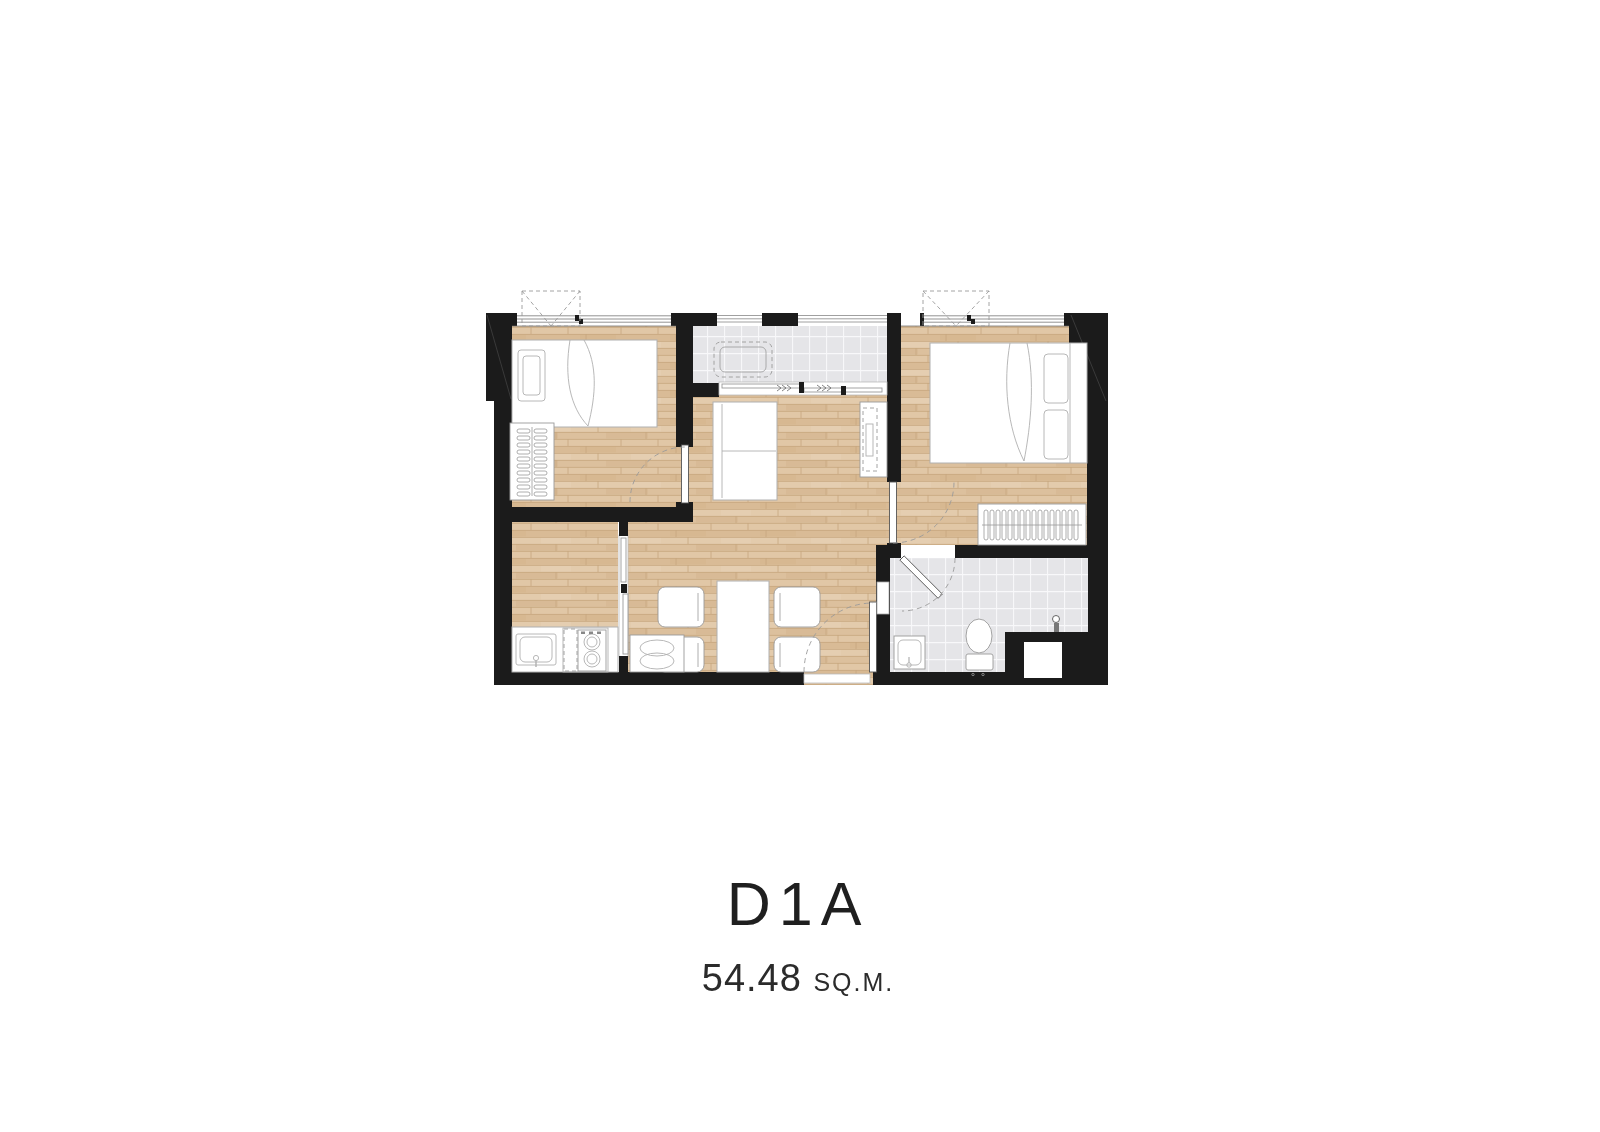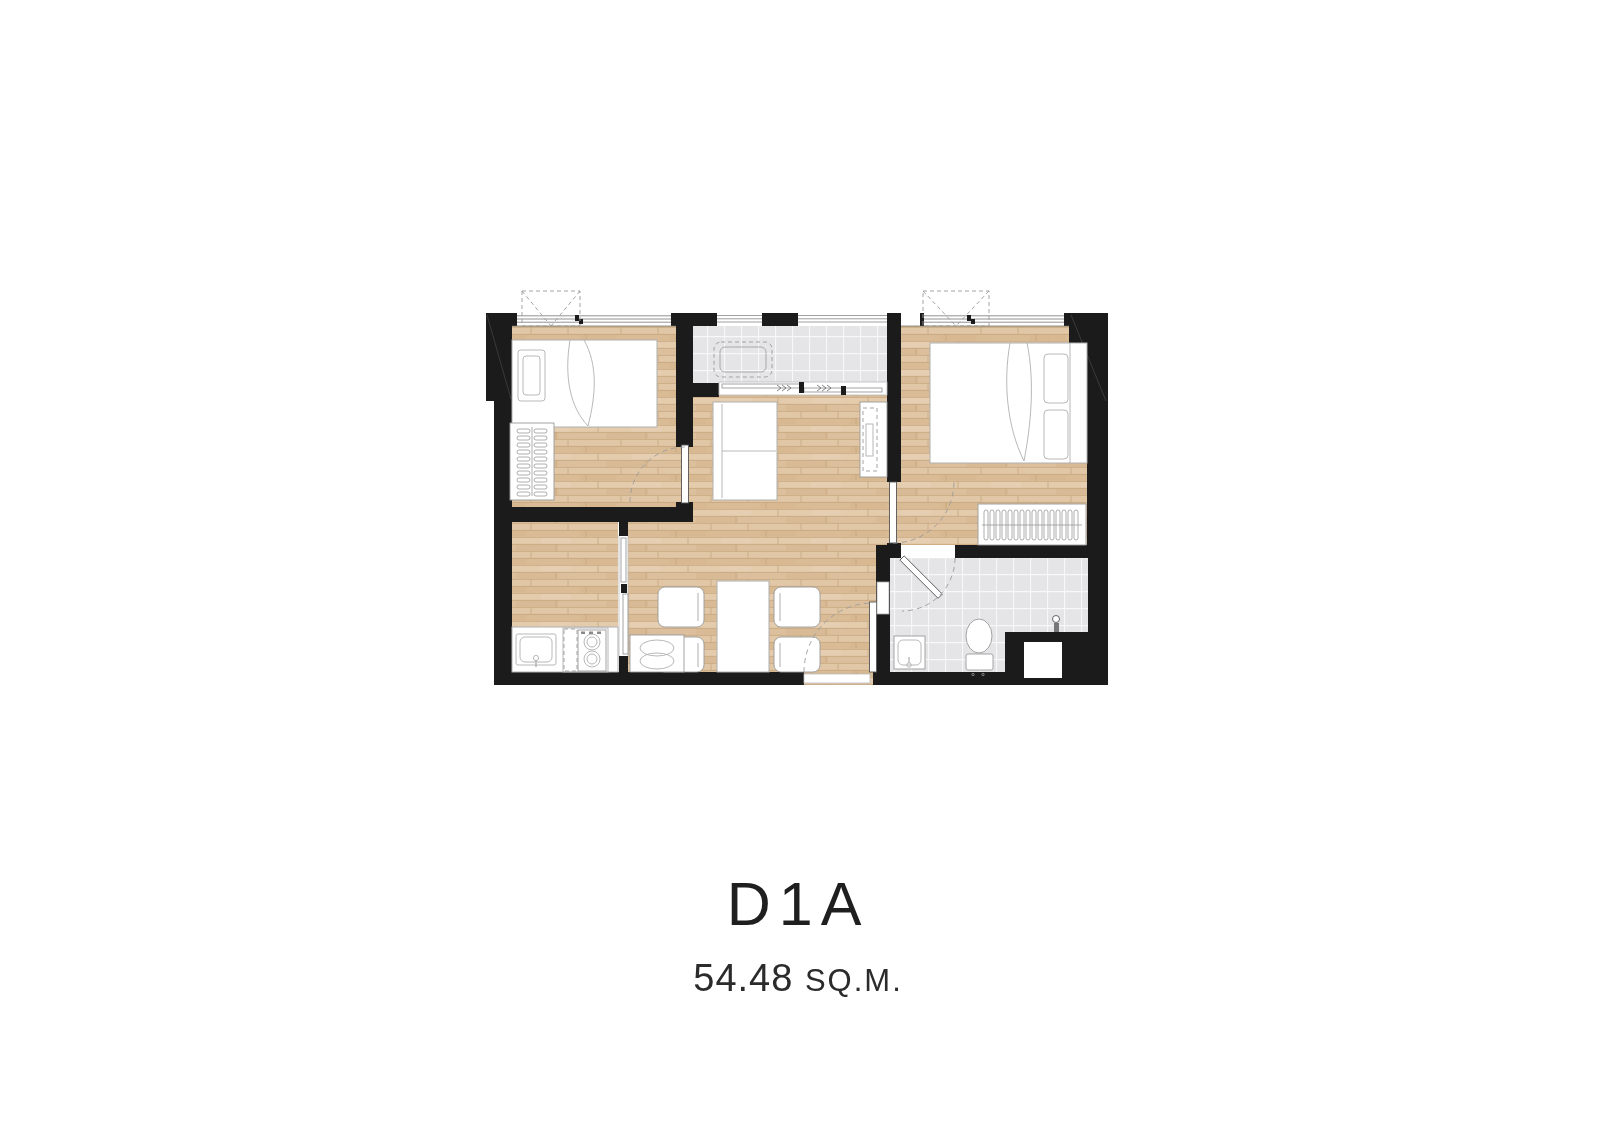--- a/index.html
+++ b/index.html
@@ -3,21 +3,21 @@
 <meta charset="utf-8">
 <style>
   html,body{margin:0;padding:0;background:#fff;}
   body{width:1600px;height:1132px;font-family:"Liberation Sans",sans-serif;}
   .page{position:relative;width:1600px;height:1132px;background:var(--background,#fff);overflow:hidden;}
   .plan{position:absolute;left:486px;top:285px;width:622px;height:400px;}
   .plan svg{display:block;width:622px;height:400px;}
   .caption{position:absolute;left:0;top:874px;width:1596px;text-align:center;}
   .unit-name{font-size:61px;font-weight:300;letter-spacing:8px;color:var(--text,#1f1f1f);line-height:1;}
   .unit-area{margin-top:24px;font-size:38px;font-weight:300;letter-spacing:1px;color:#2b2b2b;line-height:1;}
-  .area-unit{font-size:31px;letter-spacing:2px;}
+  .area-unit{font-size:25px;letter-spacing:2px;}
   
   .wall{fill:var(--wall,#1b1b1b);}
   .furn{fill:#fff;stroke:var(--furniture-stroke,#b0b0b0);stroke-width:1;}
   .furn2{fill:#fff;stroke:#9a9a9a;stroke-width:0.9;}
   .thin{fill:none;stroke:var(--furniture-stroke,#b0b0b0);stroke-width:0.9;}
   .thin2{fill:none;stroke:#9a9a9a;stroke-width:0.8;}
   .dash{fill:none;stroke:#9a9a9a;stroke-width:0.9;stroke-dasharray:4 3;}
   .arc{fill:none;stroke:var(--door-arc,#9a9a9a);stroke-width:0.9;stroke-dasharray:5 4;}
   .leaf{fill:#fff;stroke:#555;stroke-width:0.9;}
   .winline{stroke:#777;stroke-width:0.8;}

